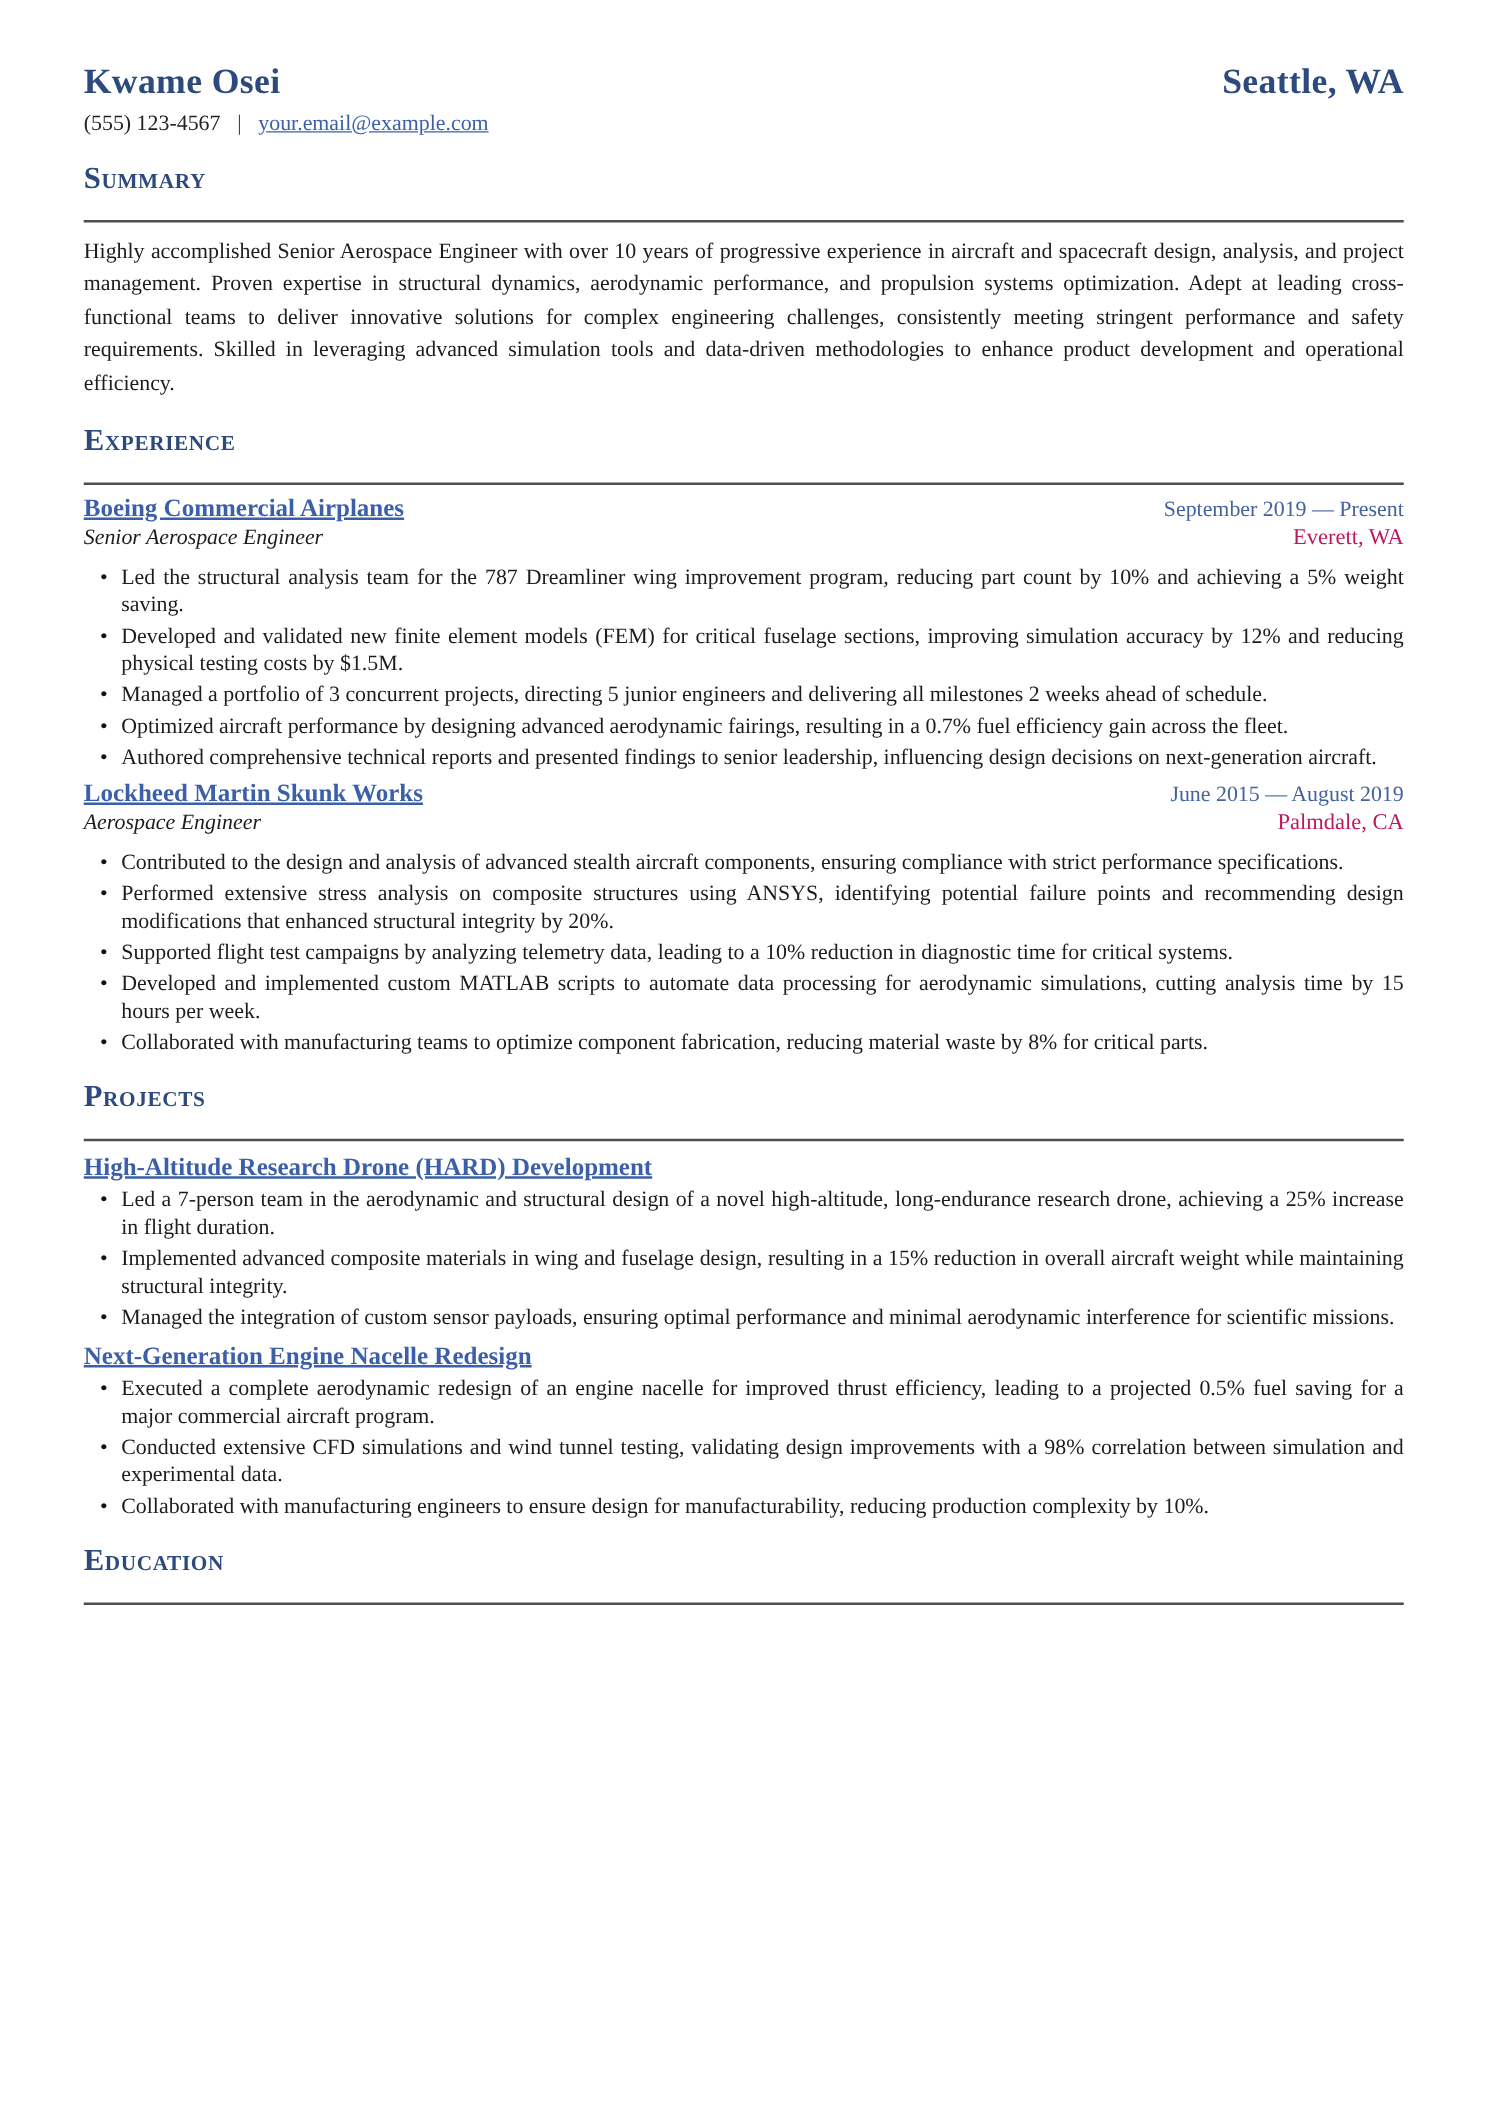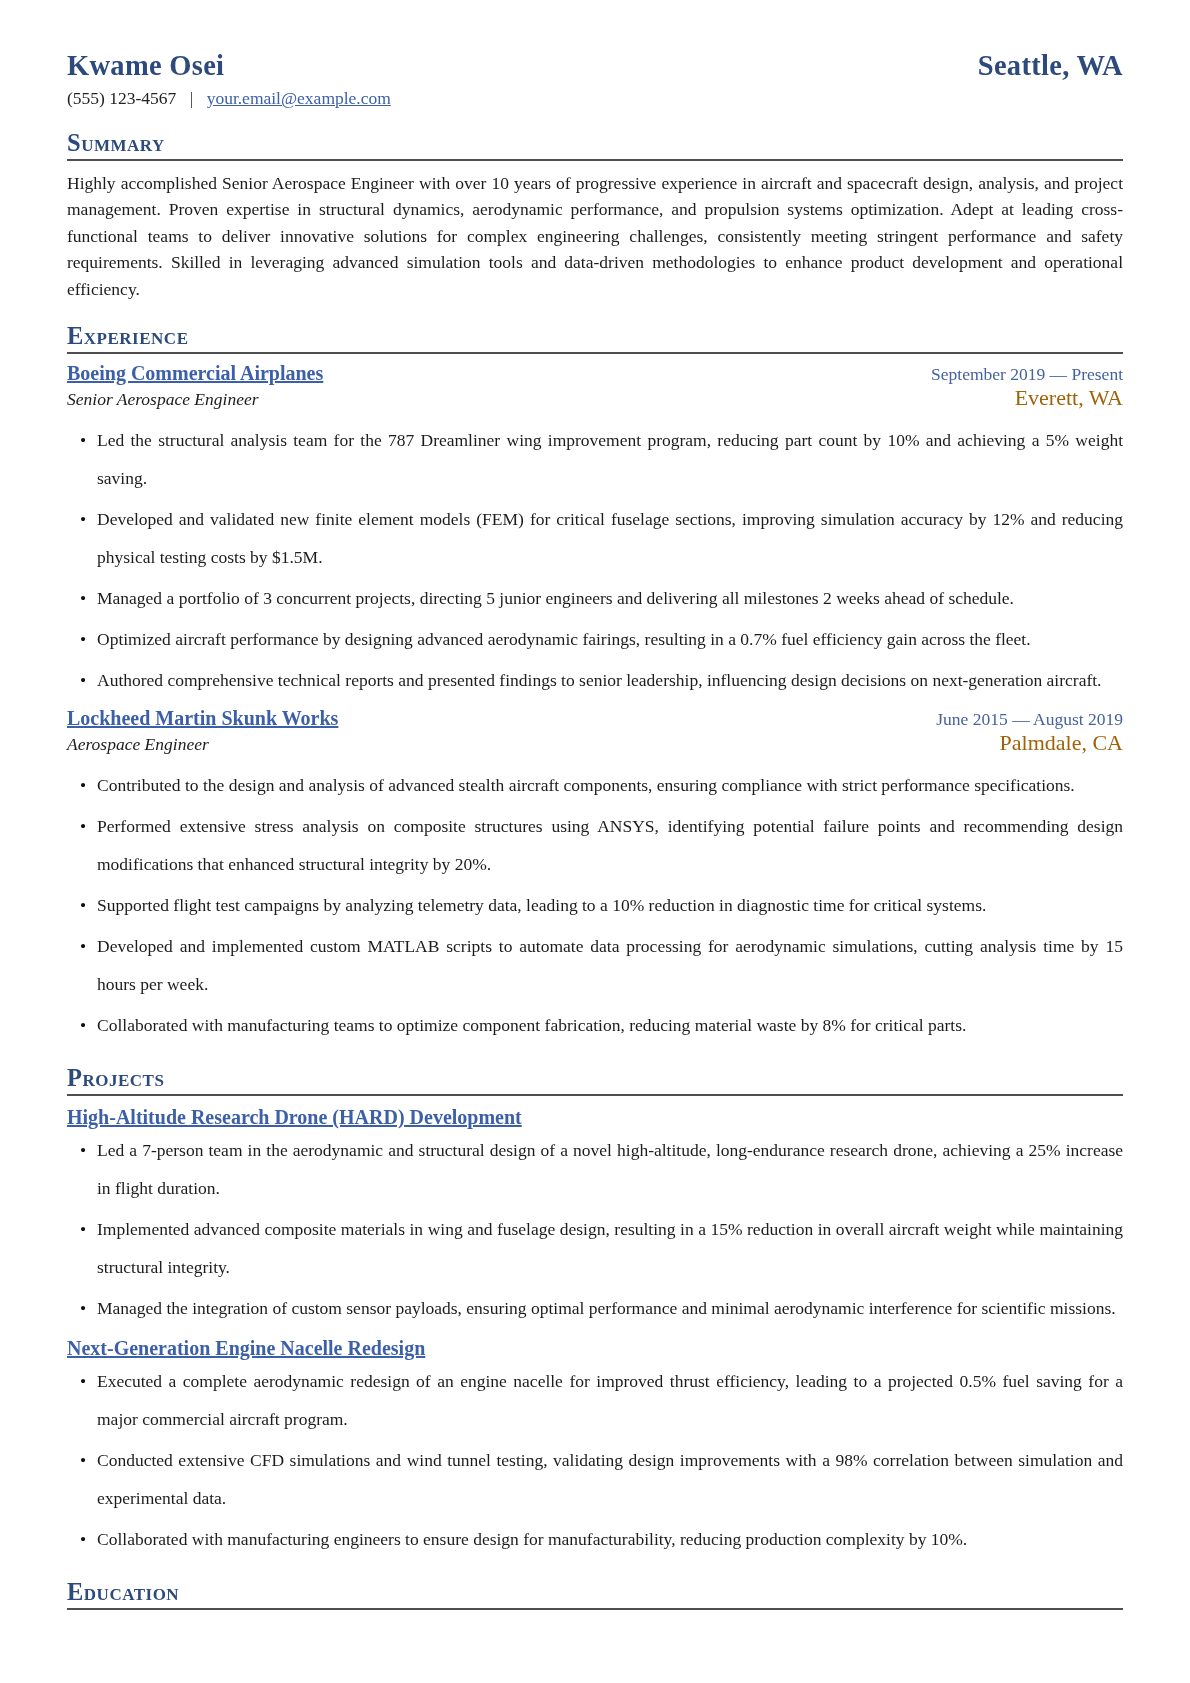--- a/index.html
+++ b/index.html
@@ -25,47 +25,47 @@
   .name-row{display:flex;justify-content:space-between;align-items:baseline;}
   .person-name,.person-location{
     font-size:28.5px;font-weight:bold;color:var(--accent);letter-spacing:.3px;
   }
   .contact-row{margin-top:6px;font-size:17.5px;color:#222;}
   .contact-sep{margin:0 9px;color:#444;}
   .email-link{color:var(--link);text-decoration:underline;cursor:pointer;}
 
   
   .section{margin-top:21px;}
-  .section-head{border-bottom:2px solid var(--rule);padding-bottom:2px;}
+  .section-head{border-bottom:2px solid var(--rule);padding-bottom:19px;}
   .section-title{
     margin:0;font-size:24.5px;font-weight:bold;color:var(--accent);
     font-variant:small-caps;letter-spacing:.5px;line-height:1.1;
   }
 
   
   .summary-text{
     margin:9px 0 0 0;text-align:justify;line-height:26.5px;
   }
 
   
   .entry{margin-top:8px;}
   .entry-row{display:flex;justify-content:space-between;align-items:baseline;}
   .entry-title{
     font-size:20px;font-weight:bold;color:var(--link);
     text-decoration:underline;cursor:pointer;
   }
   .entry-dates{font-size:17.5px;color:var(--date);}
   .entry-role{font-style:italic;font-size:17.5px;color:#1c1c1c;}
-  .entry-location{font-size:22px;color:#a16207;}
+  .entry-location{font-size:18px;color:#be185d;}
 
   ul.bullets{
     margin:10px 0 3px 0;padding-left:30px;list-style:none;
   }
   ul.bullets li{
-    position:relative;text-align:justify;line-height:38px;margin-bottom:3px;
+    position:relative;text-align:justify;line-height:22px;margin-bottom:3px;
   }
   ul.bullets li::before{
     content:"\2022";position:absolute;left:-17px;top:0;color:#111;
   }
   .project-entry ul.bullets{margin-top:1px;}
   .project-entry{margin-top:10px;}
   .project-entry .entry-row{margin-bottom:2px;}
 </style>
 </head>
 <body>

